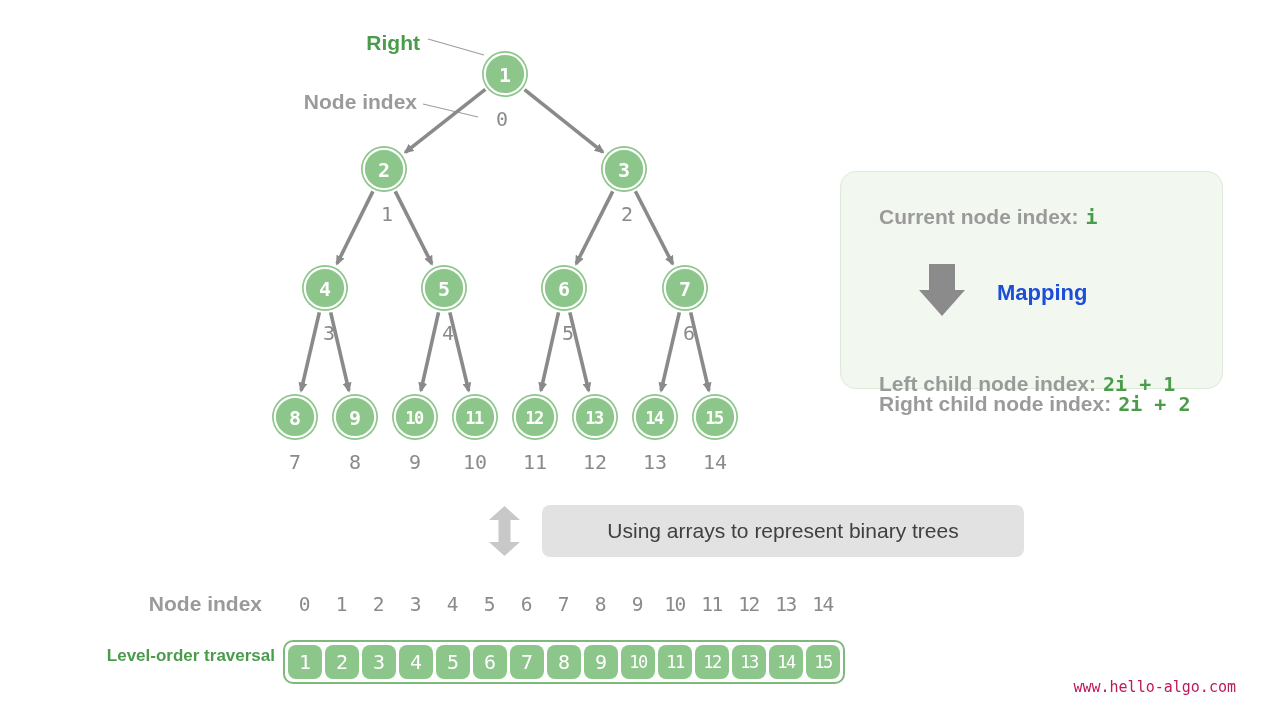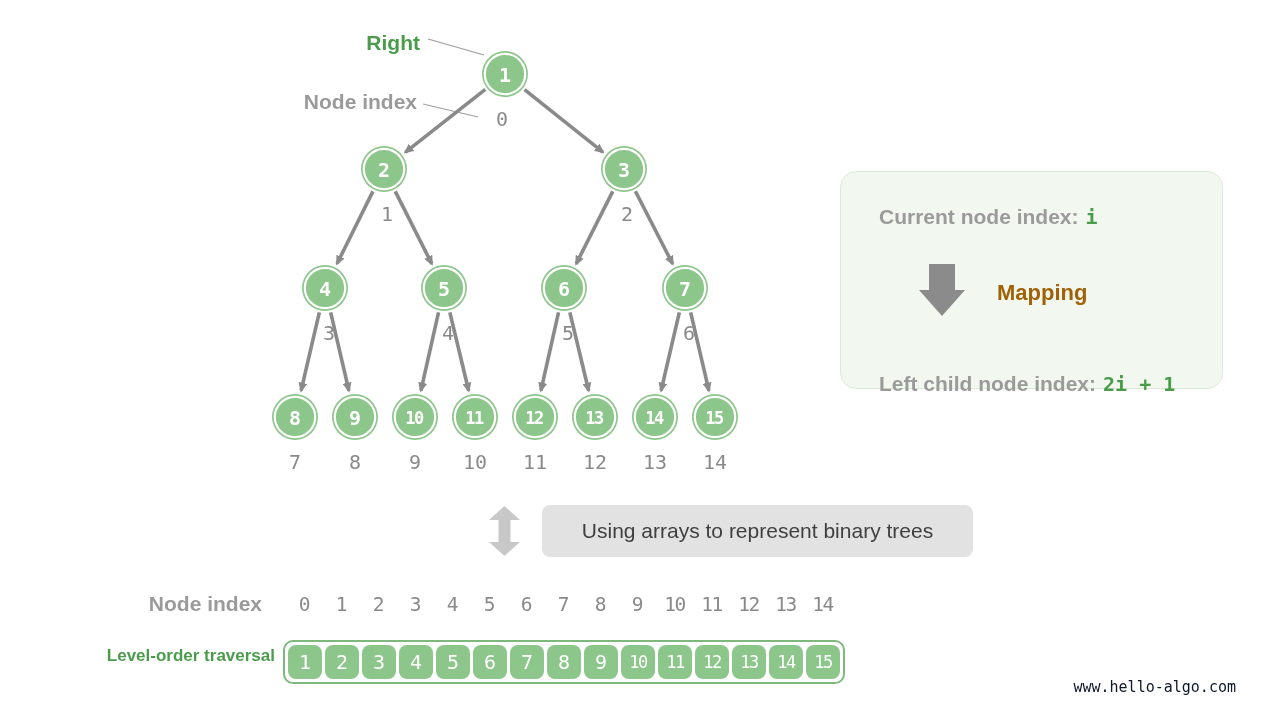--- a/index.html
+++ b/index.html
@@ -30,28 +30,28 @@
   .p-line .p-prefix{color:#9a9a9a;}
   .p-line .p-value{
     color:#4a9c4b;font-family:"DejaVu Sans Mono",monospace;font-weight:bold;
     font-size:20px;margin-left:7px;
   }
   .l1{top:32px;}
   .l3{top:199px;}
   .l4{top:219px;}
   .mapping{
     position:absolute;left:156px;top:108px;
-    font-size:22px;font-weight:bold;color:#a16207;
+    font-size:22px;font-weight:bold;color:#1d4ed8;
   }
   .down-arrow{position:absolute;left:78px;top:92px;}
 
   
   .updown-arrow{left:489px;top:506px;}
   .caption{
-    left:542px;top:505px;width:431px;height:52px;
+    left:542px;top:505px;width:482px;height:52px;
     background:#e2e2e2;border-radius:8px;
     display:flex;align-items:center;justify-content:center;
     font-size:21px;color:#404040;
   }
 
   
   .bottom-index-label{
     left:42px;top:592px;width:220px;text-align:right;
     font-size:21px;font-weight:bold;color:#9a9a9a;
   }
@@ -73,21 +73,21 @@
   }
   .cell{
     width:34px;height:34px;background:#8cc68a;border-radius:8px;
     display:flex;align-items:center;justify-content:center;
     color:#ffffff;font-family:"DejaVu Sans Mono",monospace;font-size:20px;
   }
   .cell.two{font-size:17px;letter-spacing:-1.5px;}
 
   .watermark{
     left:1035px;top:678px;width:201px;text-align:right;
-    font-family:"DejaVu Sans Mono",monospace;font-size:15px;color:#0f172a;
+    font-family:"DejaVu Sans Mono",monospace;font-size:15px;color:#be185d;
   }
 </style>
 </head>
 <body>
 
 <div class="canvas">
 
   <svg id="tree-svg" class="abs" style="left:0;top:0;" width="1280" height="720">
     <defs>
       <marker id="arrowhead" markerWidth="10" markerHeight="9" refX="8" refY="4.5" orient="auto" markerUnits="userSpaceOnUse">
@@ -215,20 +215,23 @@
     <div class="p-line l1">
       <span class="p-prefix">Current node index:</span><span class="p-value">i</span>
     </div>
     <svg class="down-arrow" width="47" height="53" viewBox="0 0 47 53">
       <polygon points="10,0 36,0 36,26 46,26 23,52 0,26 10,26" fill="#8b8b8b"></polygon>
     </svg>
     <div class="mapping">Mapping</div>
     <div class="p-line l3">
       <span class="p-prefix">Left child node index:</span><span class="p-value">2i + 1</span>
     </div>
+    <div class="p-line l4">
+      <span class="p-prefix">Right child node index:</span><span class="p-value">2i + 2</span>
+    </div>
   </div>
 
   <svg class="abs updown-arrow" width="31" height="50" viewBox="0 0 31 50">
     <polygon points="15.5,0 31,14 21.5,14 21.5,36 31,36 15.5,50 0,36 9.5,36 9.5,14 0,14" fill="#c8c8c8"></polygon>
   </svg>
   <div class="abs caption">Using arrays to represent binary trees</div>
 
   <div class="abs bottom-index-label">Node index</div>
   <div class="abs bottom-trav-label">Level-order traversal</div>
   <div class="abs indices-row" id="indices-row">

